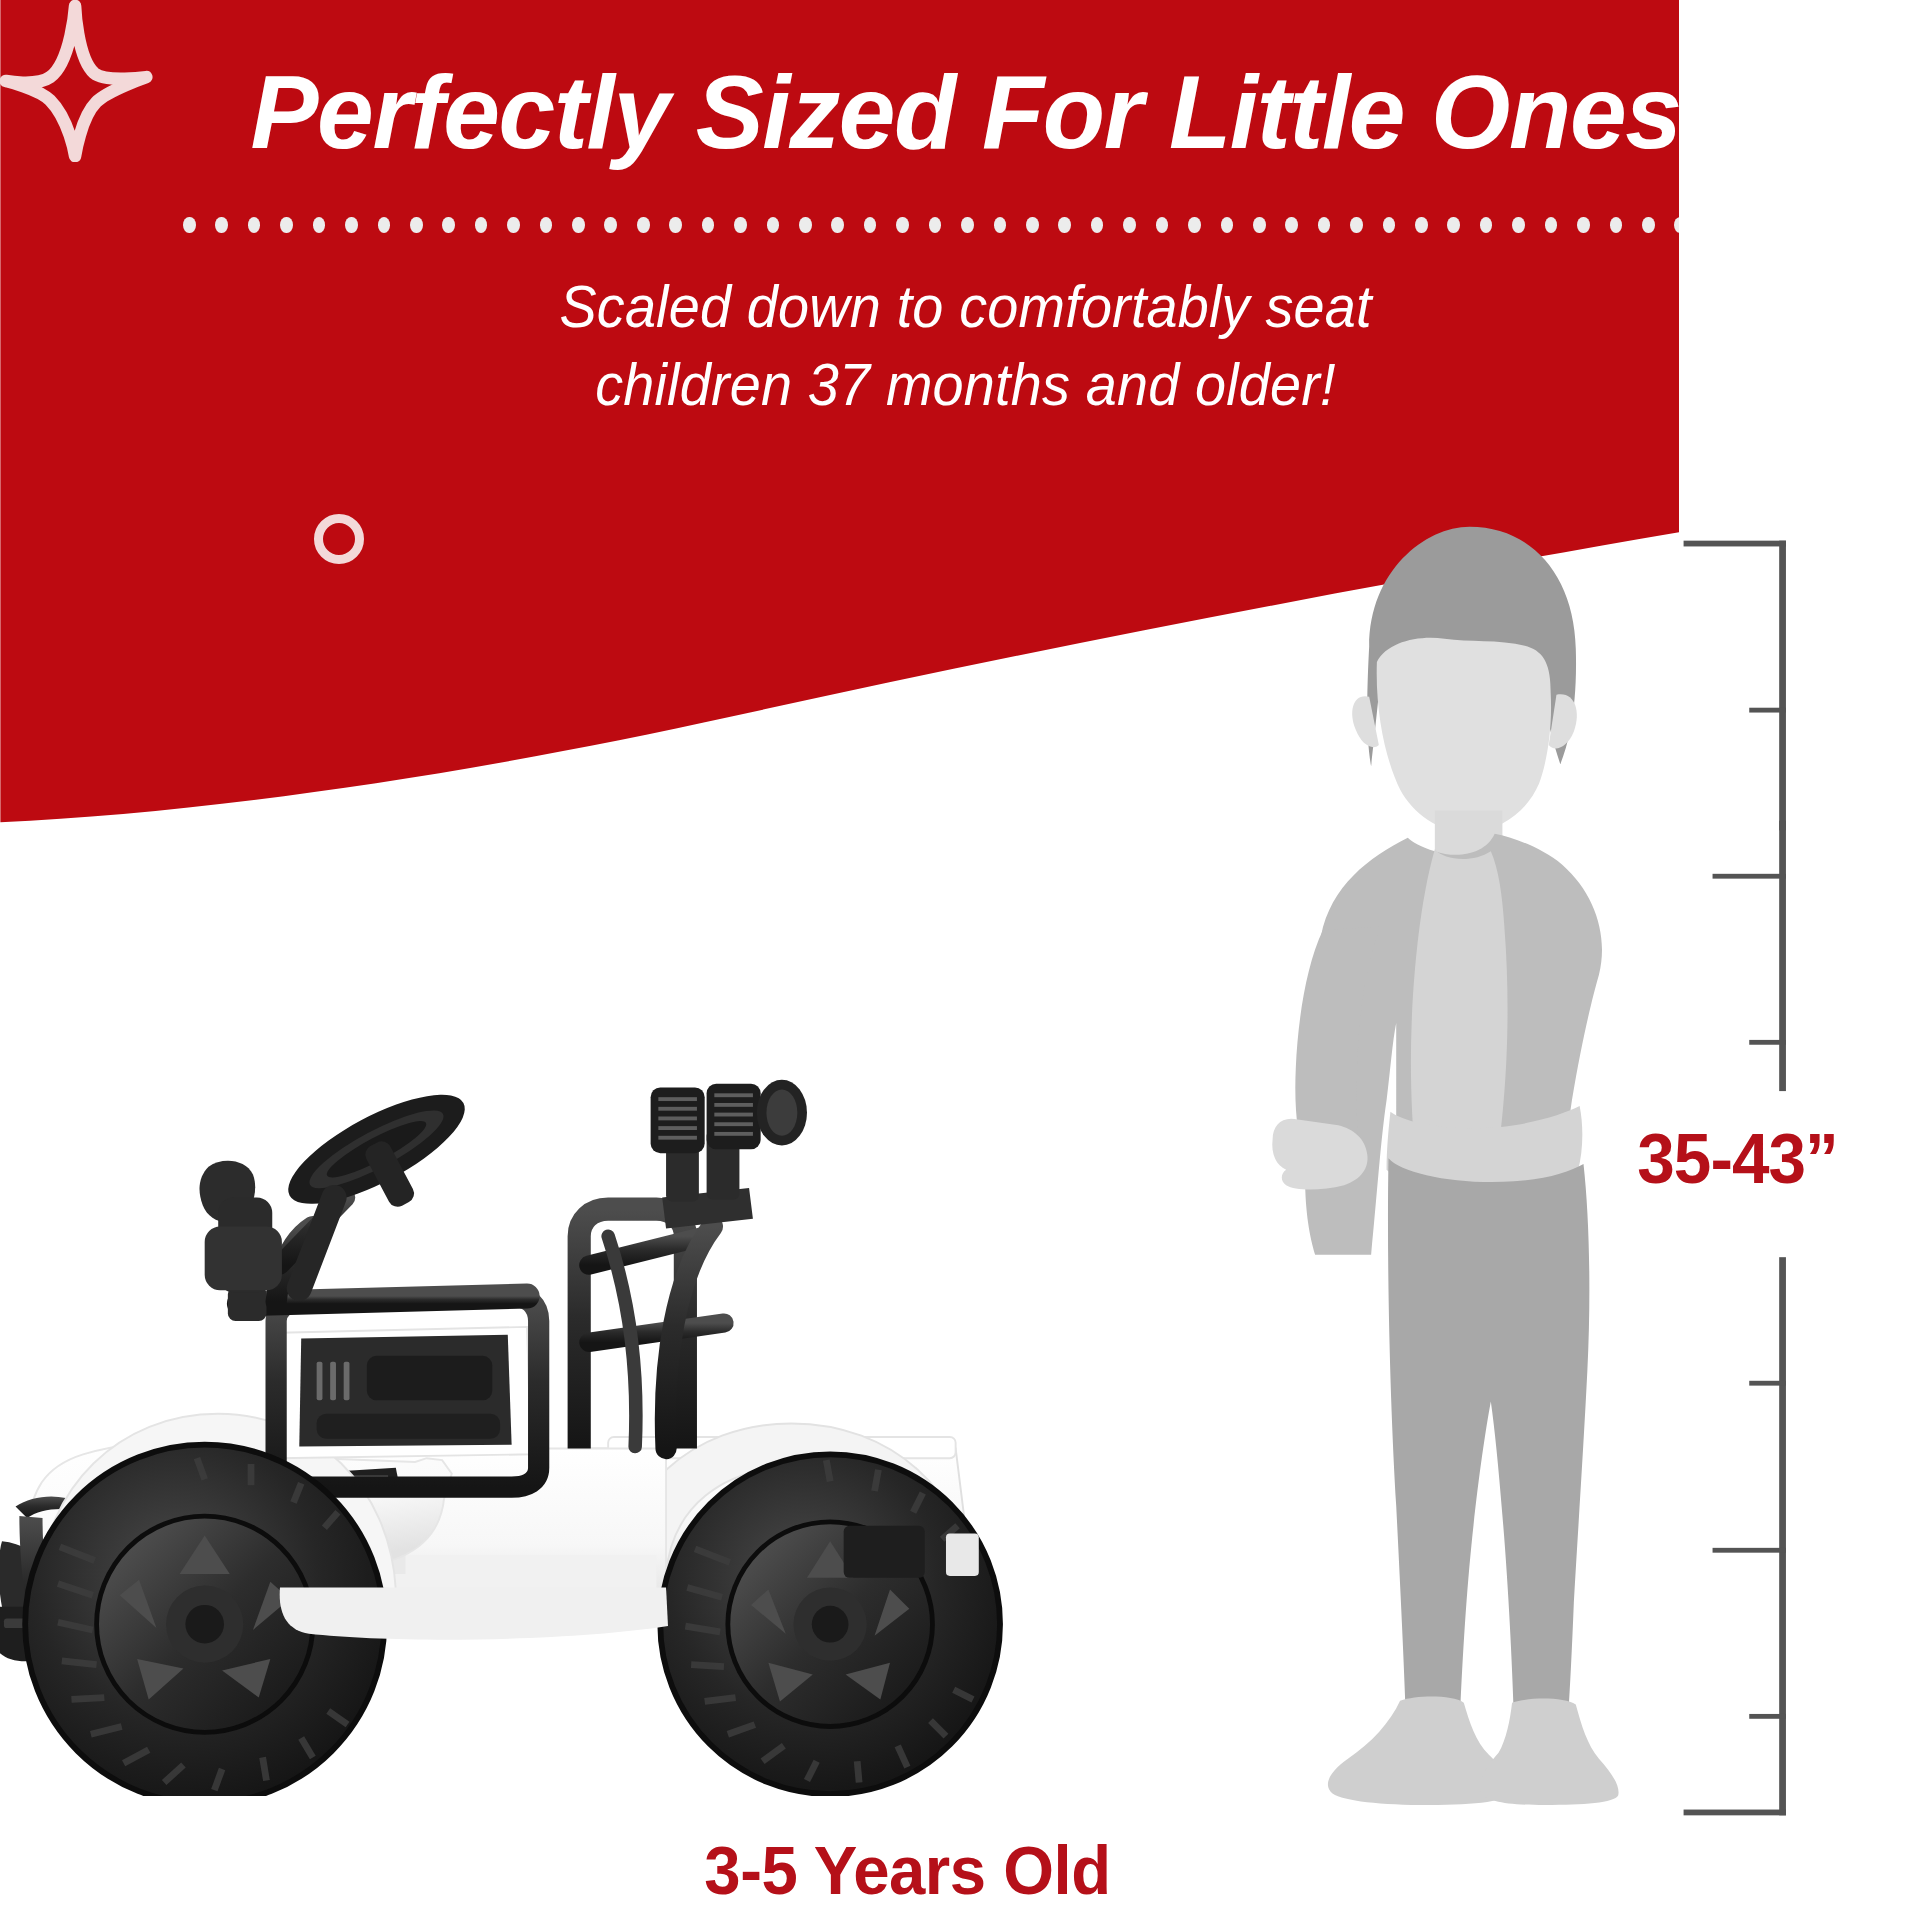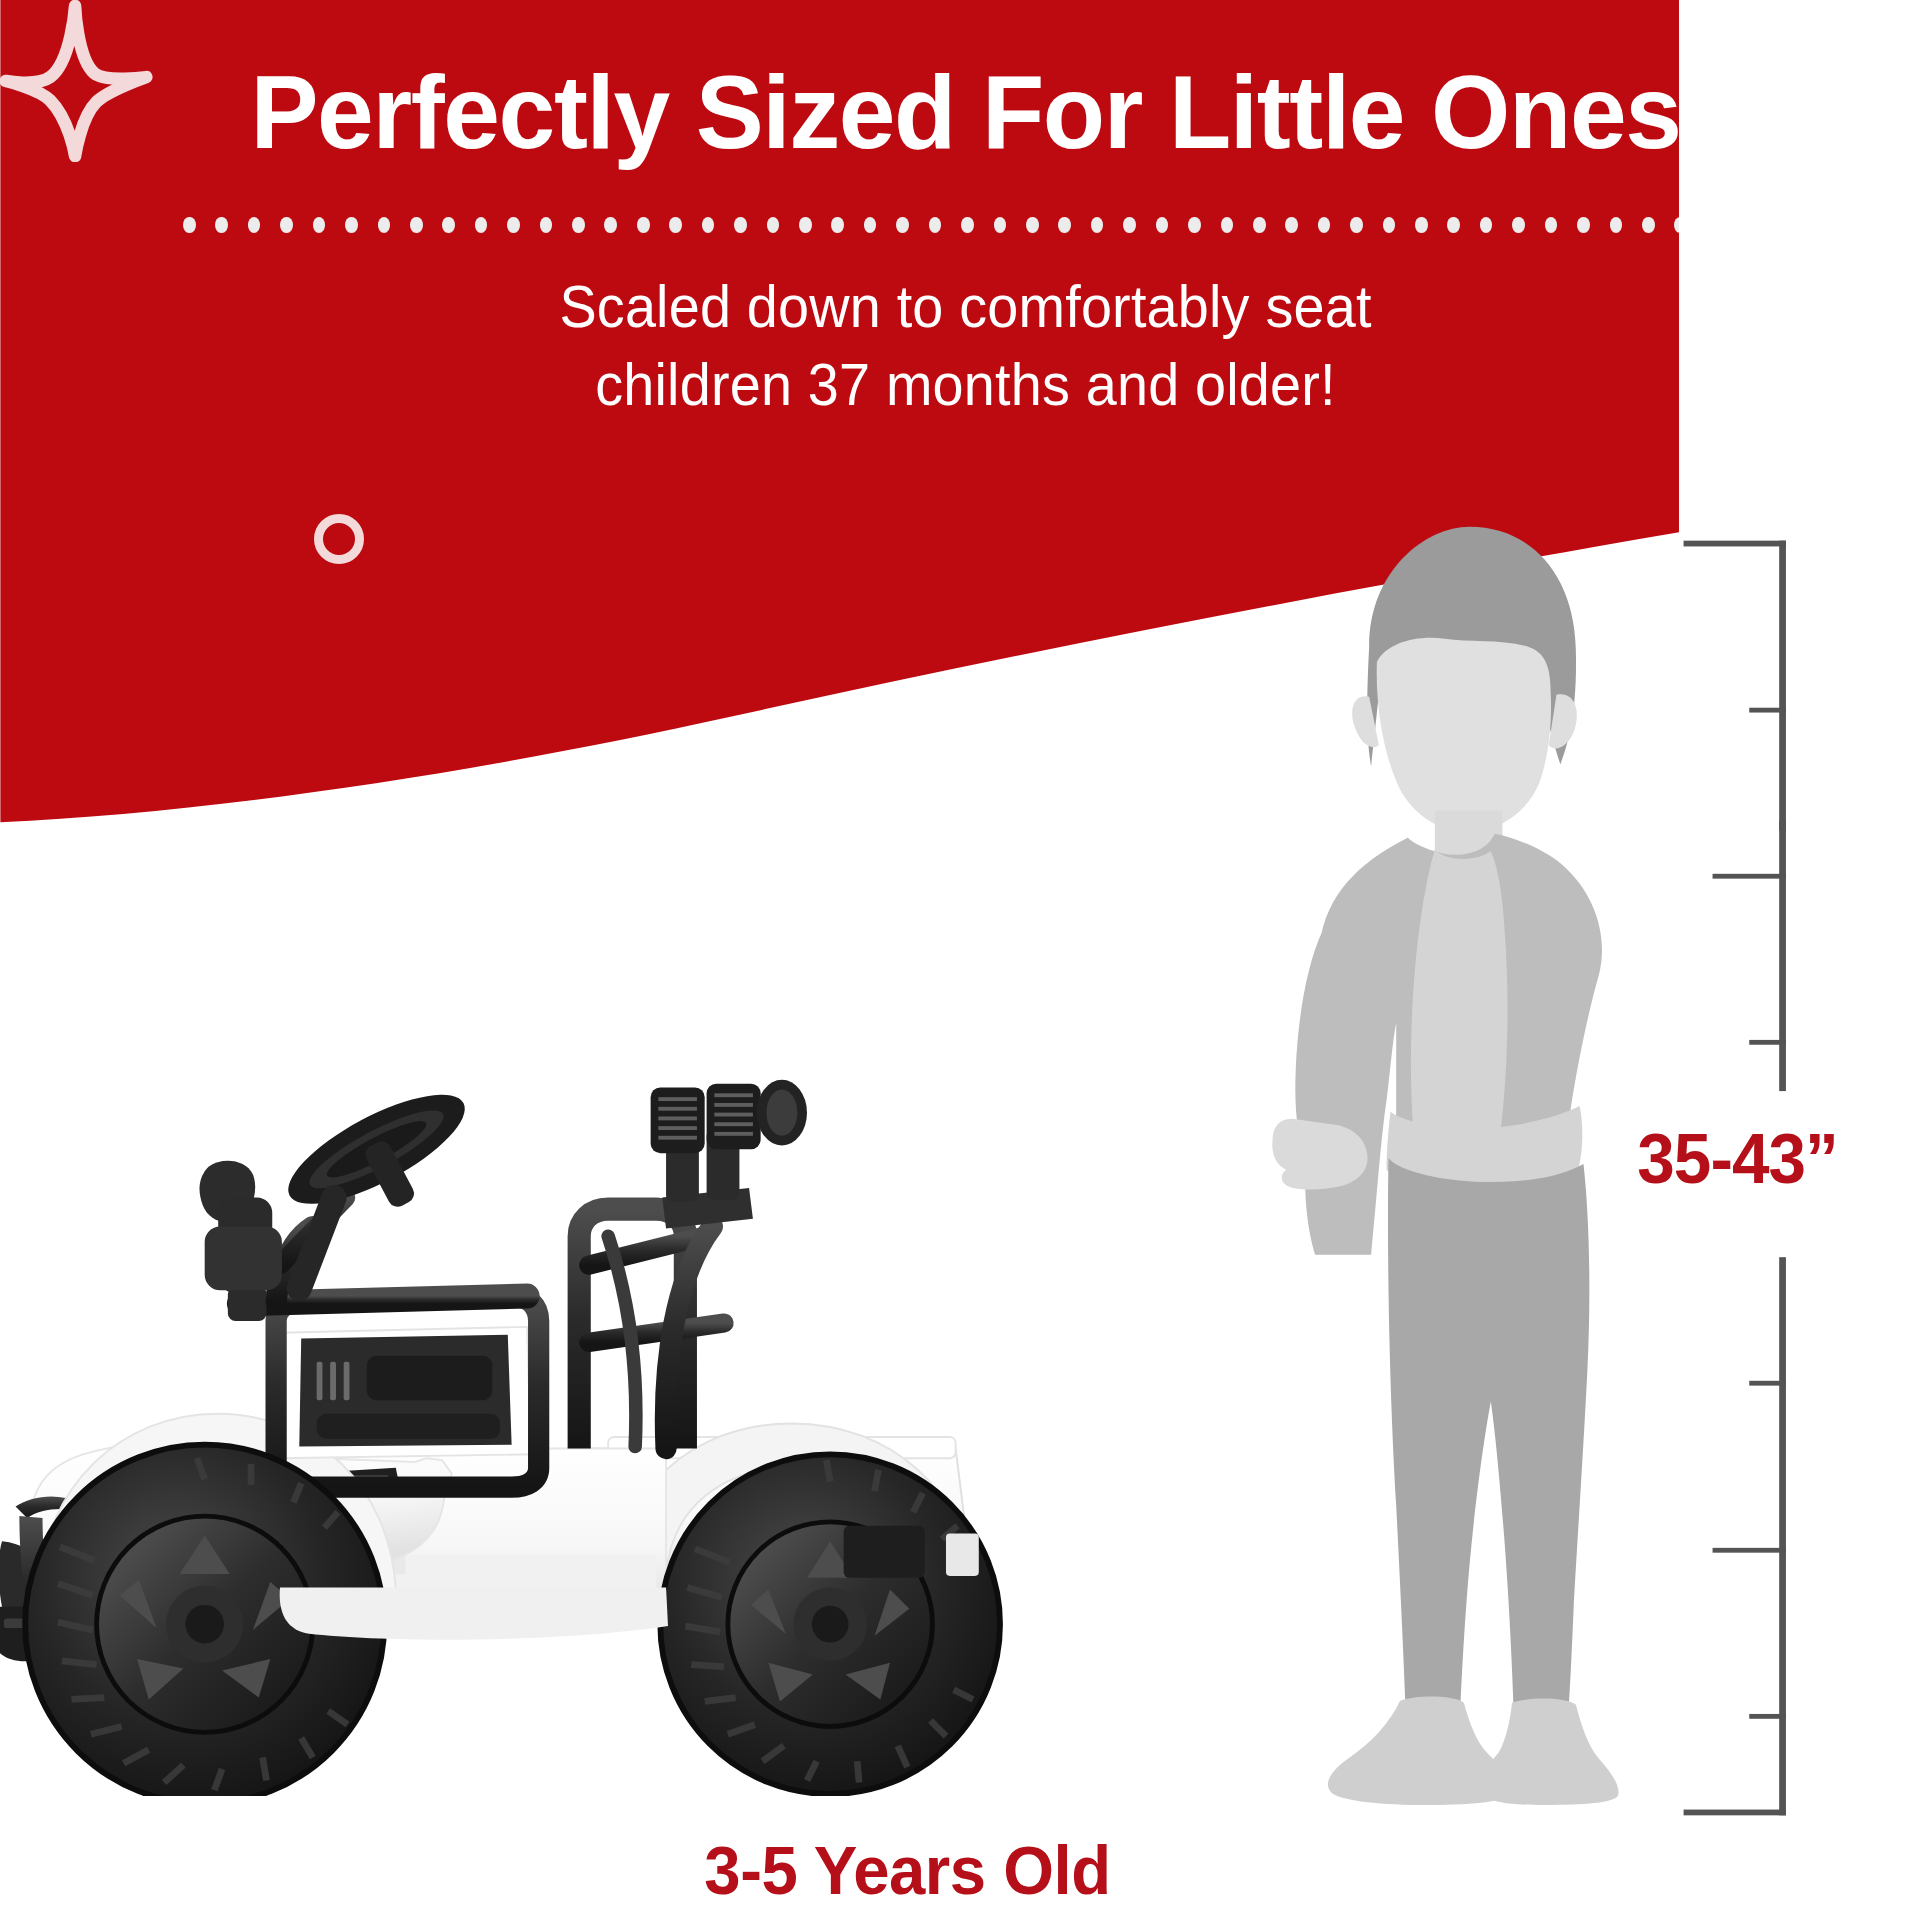--- a/index.html
+++ b/index.html
@@ -8,20 +8,21 @@
     font-family:"Liberation Sans", sans-serif;
     background:#ffffff;
     position:relative;
     overflow:hidden;
   }
 
   
   #banner {
     position:absolute; left:0; top:0; width:1679px; height:830px;
     overflow:hidden;
+    font-style:italic;
   }
   #banner svg { position:absolute; left:0; top:0; }
 
   #banner-content {
     position:absolute; left:0; top:0; width:1931px; height:502px;
   }
 
   
   #headline {
     position:absolute; left:0; top:58px; width:1931px;

